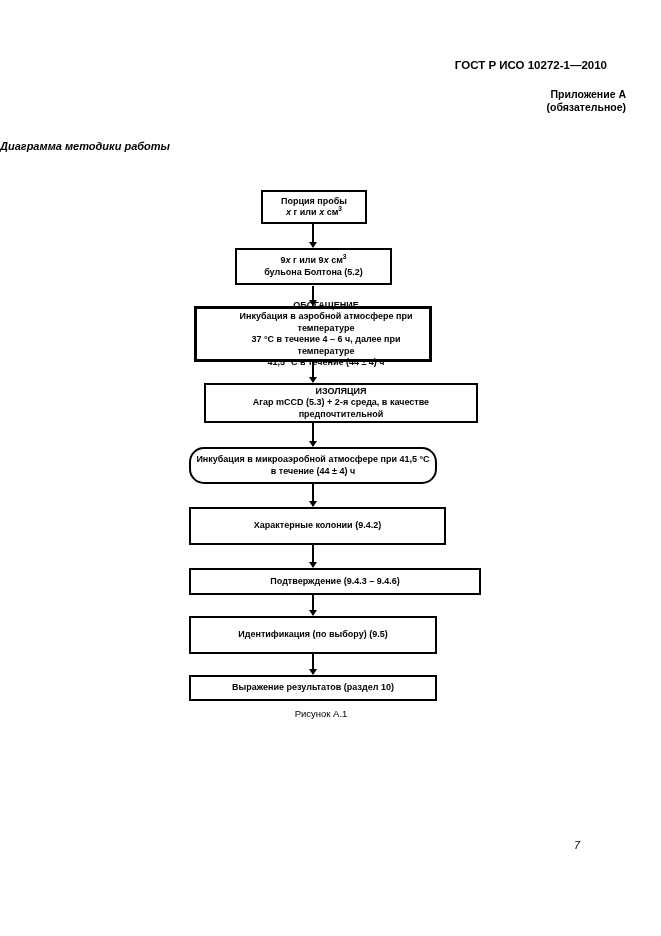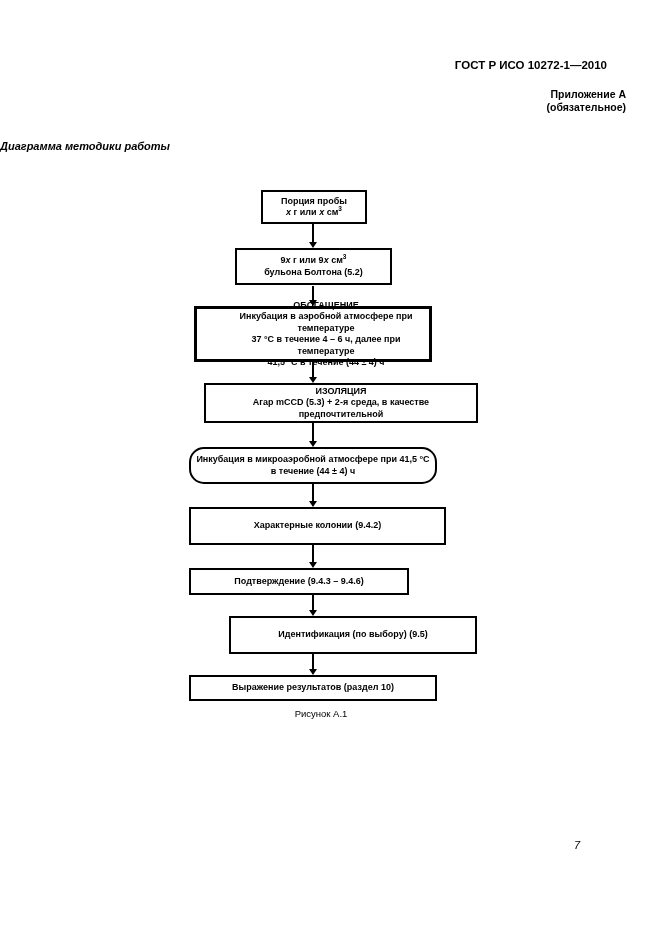--- a/index.html
+++ b/index.html
@@ -50,22 +50,22 @@
     font-size: 9px;
     line-height: 11.5px;
     padding: 1px 2px;
   }
   #box1 { left: 261px; top: 190px; width: 106px; height: 34px; }
   #box2 { left: 235px; top: 248px; width: 157px; height: 37px; }
   #box3 { left: 194px; top: 306px; width: 238px; height: 56px; border-width: 3px; padding-left: 28px; }
   #box4 { left: 204px; top: 383px; width: 274px; height: 40px; }
   #box5 { left: 189px; top: 447px; width: 248px; height: 37px; border-radius: 15px; }
   #box6 { left: 189px; top: 507px; width: 257px; height: 38px; }
-  #box7 { left: 189px; top: 568px; width: 220px; height: 27px; align-items: center; }
-  #box8 { left: 189px; top: 616px; width: 248px; height: 38px; margin-left: 40px; }
+  #box7 { left: 189px; top: 568px; width: 292px; height: 27px; align-items: center; }
+  #box8 { left: 189px; top: 616px; width: 248px; height: 38px; }
   #box9 { left: 189px; top: 675px; width: 248px; height: 26px; }
   .ital { font-style: italic; }
   sup { font-size: 6.5px; vertical-align: super; line-height: 0; }
   .arrow {
     position: absolute;
     left: 312px;
     width: 2px;
     background: #000;
   }
   .arrow::after {

